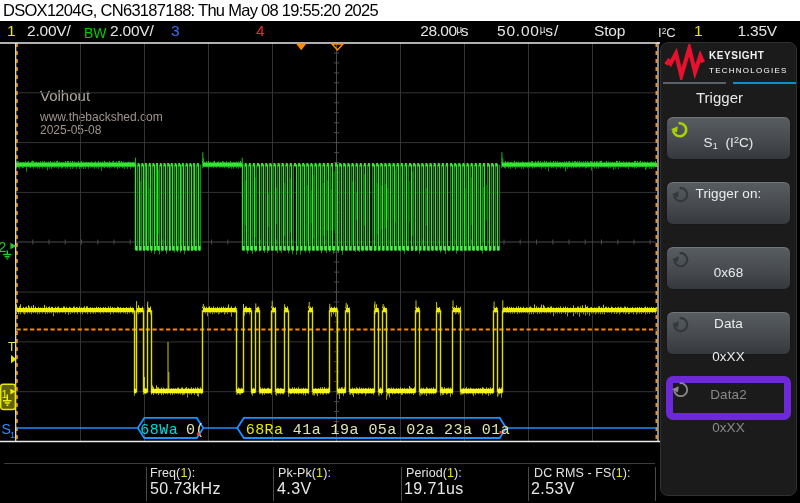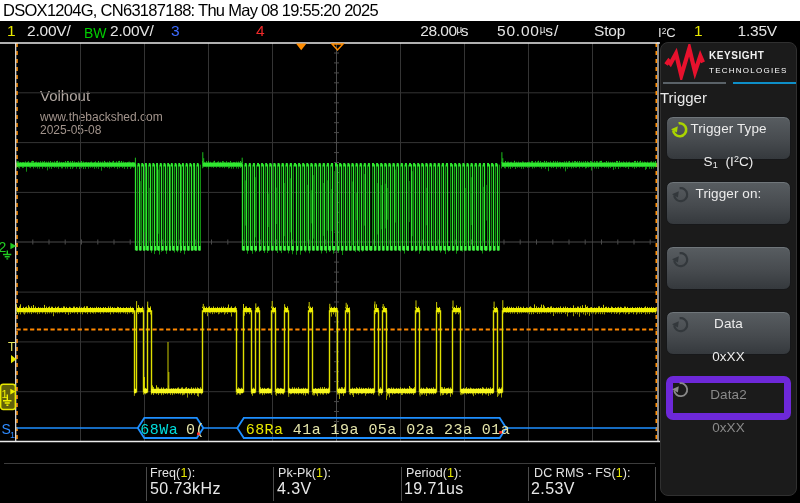--- a/index.html
+++ b/index.html
@@ -82,30 +82,30 @@
 </svg>
 
 <div class="abs" style="left:660px;top:42px;width:137px;height:454px;background:#1b1b1b;border:1px solid #303030;border-radius:8px"></div>
 <svg class="abs" style="left:664px;top:44px" width="44" height="36">
 <path d="M2 20.5L4.5 17.2L6.5 19.5L12 9.5L17.3 31.5L25.3 4.5L31 28L36.3 12L39 18.4" fill="none" stroke="#e8112d" stroke-width="4.2" stroke-linejoin="miter" stroke-miterlimit="4.5"></path>
   </svg>
 <div class="abs" style="left:709px;top:50px;font-size:10px;font-weight:bold;color:#f2f2f2;letter-spacing:0.55px">KEYSIGHT</div>
 <div class="abs" style="left:709px;top:66px;font-size:8px;color:#fff;letter-spacing:1.25px">TECHNOLOGIES</div>
 <div class="abs" style="left:663px;top:82px;width:63px;height:2px;background:#5a6268"></div>
 <div class="abs" style="left:733px;top:82px;width:63px;height:2px;background:#0e8fc8"></div>
-<div class="abs" style="left:660px;top:88.5px;width:119px;font-size:15px;color:#e8e8e8">Trigger</div>
+<div class="abs" style="left:660px;top:88.5px;width:119px;text-align:center;font-size:15px;color:#e8e8e8">Trigger</div>
 
 <div class="btn" style="top:116px">
-    <div class="l1">Trigger Type</div>
     <div class="l2">S<span style="font-size:9px;vertical-align:-2px">1</span>&nbsp; (I<span style="font-size:9px;vertical-align:4px">2</span>C)</div>
   </div>
 <div class="btn" style="top:181px">
     <div class="l1">Trigger on:</div>
   </div>
 <div class="btn" style="top:246px">
+    <div class="l2">0x68</div>
   </div>
 <div class="btn" style="top:311px">
     <div class="l1">Data</div>
     <div class="l2">0xXX</div>
   </div>
 <div class="btn" style="top:376px;background:none;border:7px solid #6d28d9;box-shadow:none;color:#8a8a8a">
     <div class="l1">Data2</div>
     <div class="l2">0xXX</div>
   </div>
 

